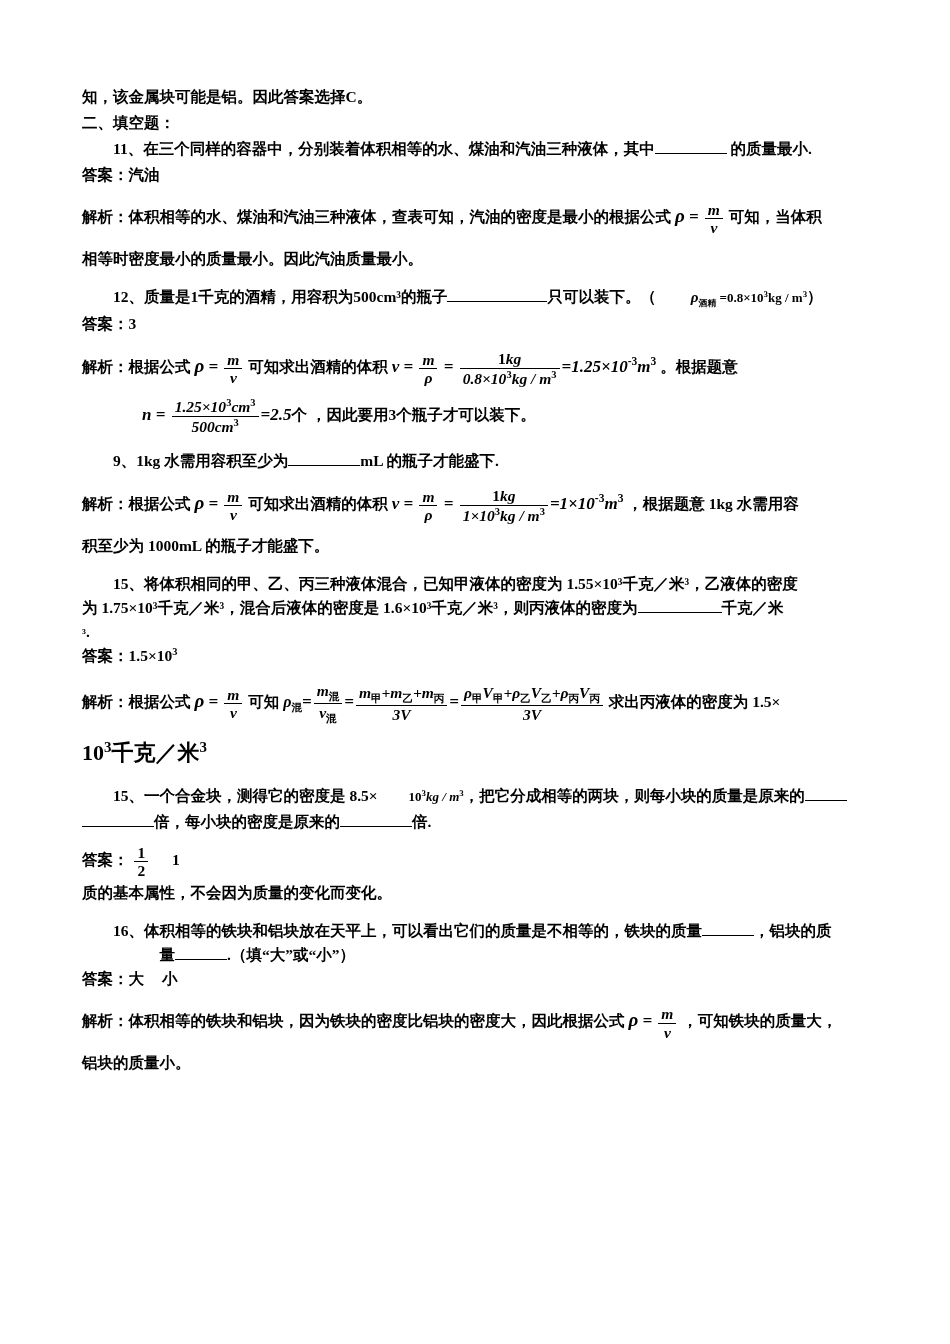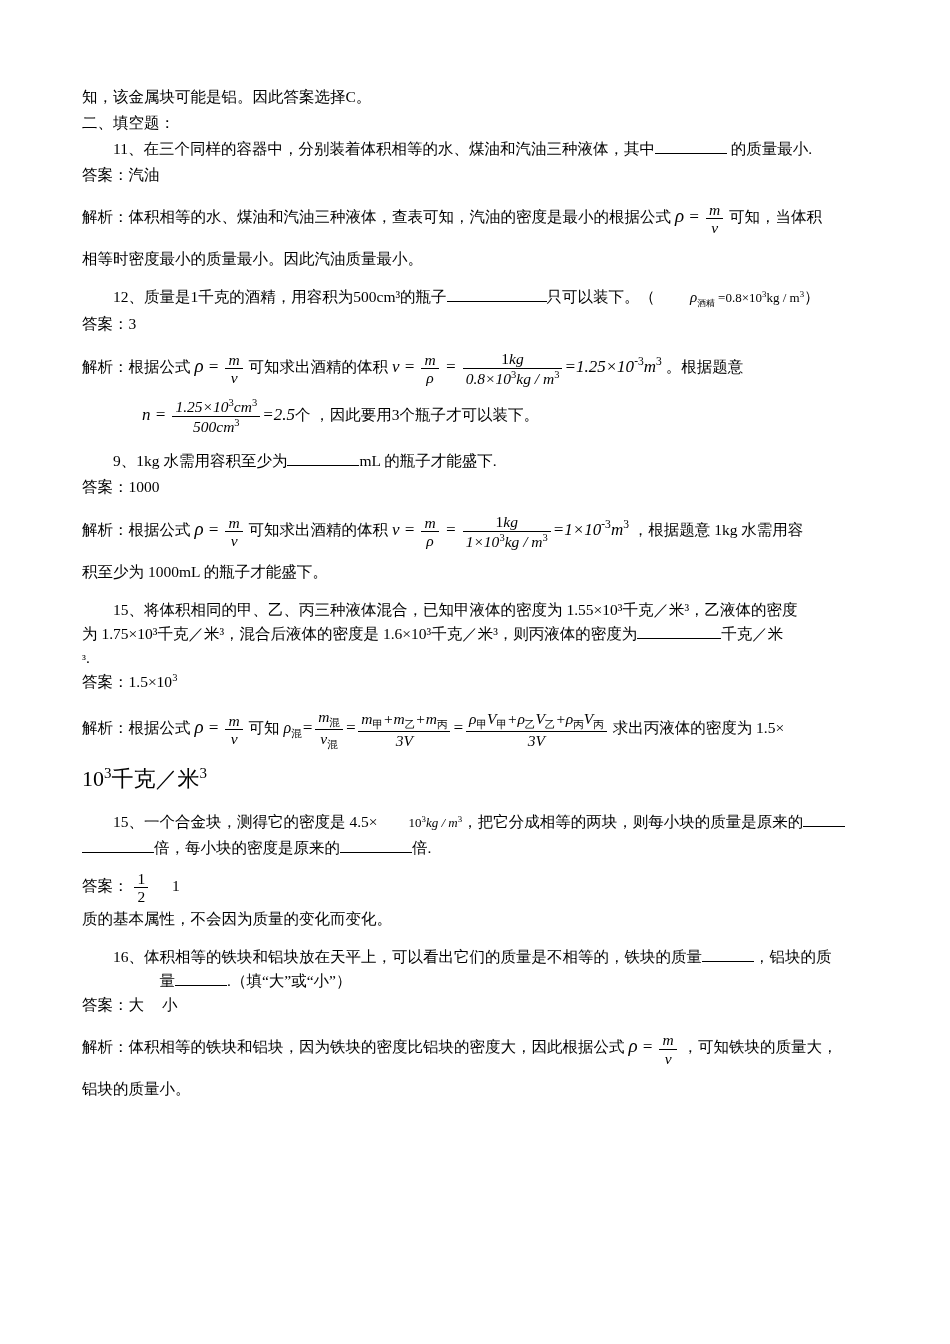--- a/index.html
+++ b/index.html
@@ -17,20 +17,21 @@
   .page {
     box-sizing: border-box;
     width: 950px;
     min-height: 1344px;
     padding: 85px 78px 40px 82px;
     font-size: 15.5px;
     line-height: 1.55;
   }
   .line {
     margin: 0 0 2px 0;
+    font-weight: bold;
   }
   .indent {
     text-indent: 2em;
   }
   .tight {
     margin: 0;
   }
   .gap-top {
     margin-top: 14px;
   }
@@ -131,23 +132,20 @@
   <p class="line blockmath">
     <span class="mathwrap">
       <span class="eqsym">n</span><span class="eqsym"> = </span><span class="frac"><span class="num">1.25×10<sup class="s">3</sup><span style="font-style:italic">cm</span><sup class="s">3</sup></span><span class="den">500<span style="font-style:italic">cm</span><sup class="s">3</sup></span></span><span class="eqsym">=2.5</span><span class="cn">个</span>
     </span>
     <span>，因此要用3个瓶子才可以装下。</span>
   </p>
 
   <p class="line indent gap-top">
     <span>9、</span><span>1kg 水需用容积至少为</span><span class="blank b70"></span><span>mL 的瓶子才能盛下.</span>
   </p>
-  <p class="line">
-    <span>答案：</span><span>1000</span>
-  </p>
   <p class="line gap-top">
     <span>解析：</span><span>根据公式</span>
     <span class="mathwrap">
       <span class="bigrho">ρ</span><span class="eqsym"> = </span><span class="frac"><span class="num">m</span><span class="den">v</span></span>
     </span>
     <span>可知求出酒精的体积</span>
     <span class="mathwrap">
       <span class="eqsym">v</span><span class="eqsym"> = </span><span class="frac"><span class="num">m</span><span class="den">ρ</span></span><span class="eqsym"> = </span><span class="frac"><span class="num nostyle">1<span style="font-style:italic">kg</span></span><span class="den">1×10<sup class="s">3</sup><span style="font-style:italic">kg / m</span><sup class="s">3</sup></span></span><span class="eqsym">=1×10<sup class="s">-3</sup><span style="font-style:italic">m</span><sup class="s">3</sup></span>
     </span>
     <span>，根据题意 1kg 水需用容</span>
@@ -175,21 +173,21 @@
     <span class="mathwrap">
       <span class="bigrho" style="font-size:16px">ρ</span><sub class="s">混</sub><span class="eqsym">=</span><span class="frac"><span class="num">m<sub class="s">混</sub></span><span class="den">v<sub class="s">混</sub></span></span><span class="eqsym">=</span><span class="frac"><span class="num">m<sub class="s">甲</sub>+m<sub class="s">乙</sub>+m<sub class="s">丙</sub></span><span class="den">3V</span></span><span class="eqsym">=</span><span class="frac"><span class="num">ρ<sub class="s">甲</sub>V<sub class="s">甲</sub>+ρ<sub class="s">乙</sub>V<sub class="s">乙</sub>+ρ<sub class="s">丙</sub>V<sub class="s">丙</sub></span><span class="den">3V</span></span>
     </span>
     <span>求出丙液体的密度为 1.5×</span>
   </p>
   <p class="line gap-mid">
     <span style="font-size:22px">10<sup class="s">3</sup>千克／米<sup class="s">3</sup></span>
   </p>
 
   <p class="line indent gap-top">
-    <span>15、</span><span>一个合金块，测得它的密度是 4.5×</span><span class="mathwrap small"><span class="nostyle">10</span><sup class="s">3</sup><span style="font-style:italic">kg / m</span><sup class="s">3</sup></span><span>，把它分成相等的两块，则每小块的质量是原来的</span><span class="blank b40"></span>
+    <span>15、</span><span>一个合金块，测得它的密度是 8.5×</span><span class="mathwrap small"><span class="nostyle">10</span><sup class="s">3</sup><span style="font-style:italic">kg / m</span><sup class="s">3</sup></span><span>，把它分成相等的两块，则每小块的质量是原来的</span><span class="blank b40"></span>
   </p>
   <p class="line">
     <span class="blank b70"></span><span>倍，每小块的密度是原来的</span><span class="blank b70"></span><span>倍.</span>
   </p>
   <p class="line gap-mid">
     <span>答案：</span>
     <span class="frac"><span class="num nostyle">1</span><span class="den nostyle">2</span></span>
     <span class="sp"></span><span>1</span>
   </p>
   <p class="line tight">质的基本属性，不会因为质量的变化而变化。</p>

